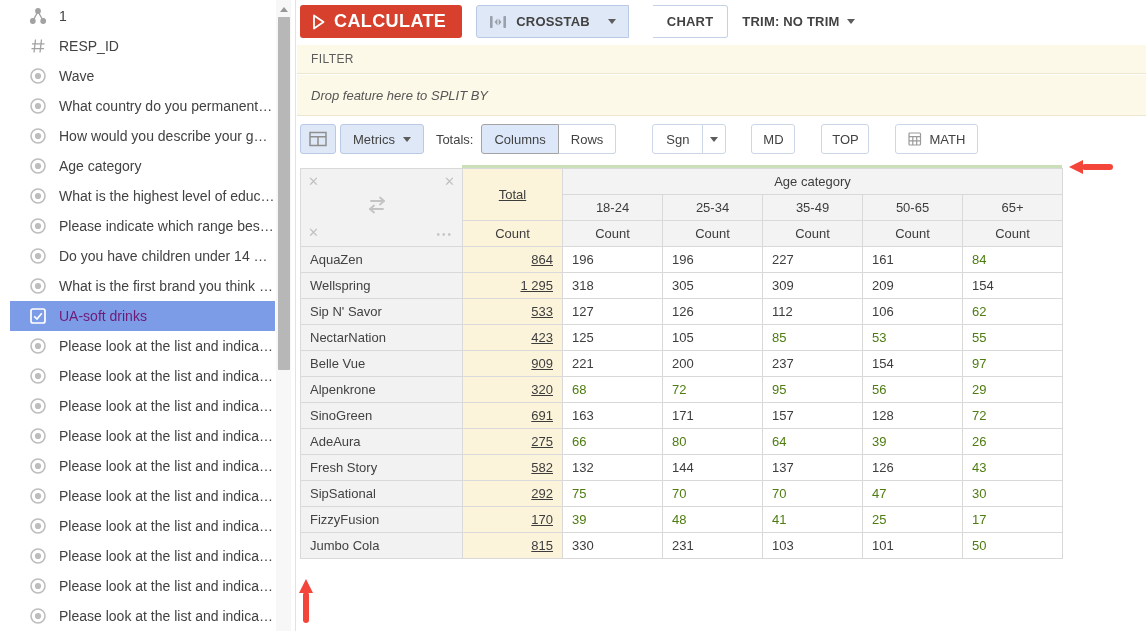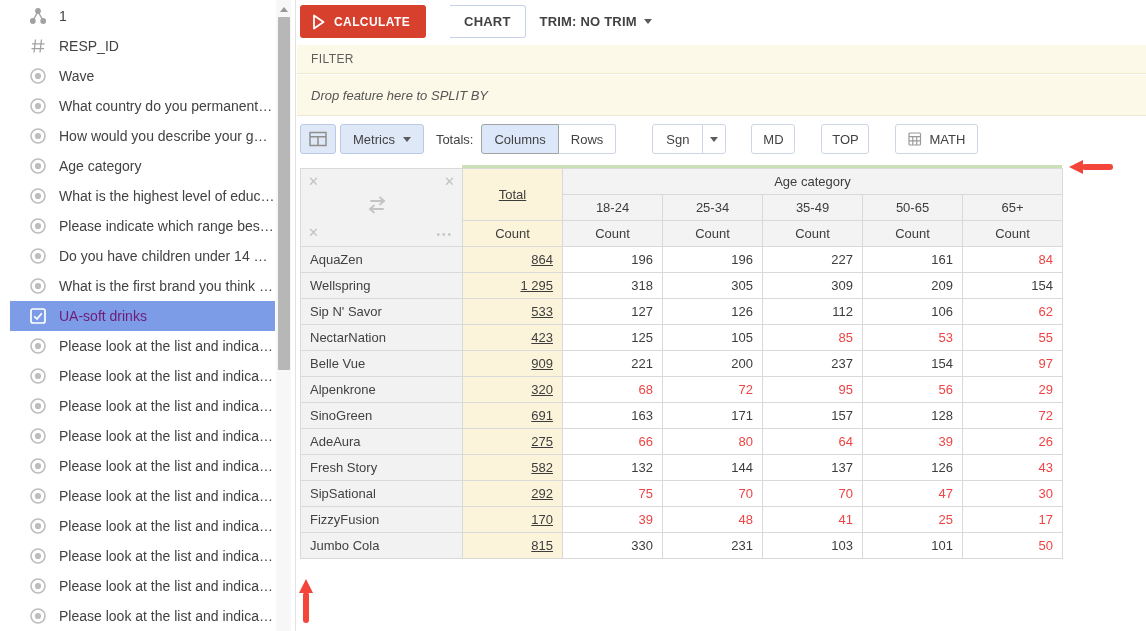--- a/index.html
+++ b/index.html
@@ -25,21 +25,21 @@
        border-left:4px solid transparent; border-right:4px solid transparent; border-bottom:5px solid #989898; }
   .sb-thumb { position:absolute; left:1.5px; top:17px; width:12px; height:353px; background:#b7b7b7; border-radius:1px; }
 
   
   .main { position:absolute; left:297px; top:0; width:849px; height:631px; background:#fff; }
 
   
   .toolbar { position:absolute; left:3px; top:5px; height:33px; display:flex; align-items:stretch; }
   .btn { display:inline-flex; align-items:center; justify-content:center; font-size:13px;
          color:#424242; border-radius:3px; cursor:pointer; background:#fff; border:1px solid #ccd6e6; }
-  .btn-calculate { background:#d7402c; border:none; color:#fff; font-weight:bold; font-size:12px;
+  .btn-calculate { background:#d7402c; border:none; color:#fff; font-weight:bold; font-size:18px;
                    letter-spacing:.4px; padding:0 16px 0 12px; border-radius:3px; }
   .btn-calculate svg { margin-right:9px; }
   .btn-crosstab { background:#dfe8f6; border:1px solid #b9c9e6; margin-left:14px; padding:0 12px;
                   font-weight:bold; letter-spacing:.2px; border-radius:3px 0 0 3px; }
   .btn-crosstab .ct-icon { margin-right:9px; display:flex; }
   .btn-crosstab .caret { margin-left:18px; }
   .btn-chart { border:1px solid #c5d2e6; padding:0 14px; font-weight:bold; letter-spacing:.2px;
                border-radius:0 3px 3px 0; border-left:none;margin-left:24px; }
   .trim { display:flex; align-items:center; margin-left:14px; font-size:13px; font-weight:bold;
           letter-spacing:.2px; color:#424242; cursor:pointer; }
@@ -82,22 +82,22 @@
   table.ct th, table.ct td { border:1px solid #d9d9d9; height:26px; padding:0 9px;
         font-weight:normal; white-space:nowrap; overflow:hidden; }
   th.corner { background:#f2f2f2; position:relative; padding:0; }
   th.h-total { background:#fcf4da; text-align:center;text-decoration:underline; }
   th.h-group { background:#f3f3f3; text-align:center; }
   th.h-age { background:#f3f3f3; text-align:center; }
   th.h-count { background:#f3f3f3; text-align:center; }
   th.h-count-total { background:#fcf4da; text-align:center; }
   td.lbl { background:#f2f2f2; text-align:left; padding-left:8px; border-left:3px solid #cbdfb8; color:#424242; }
   td.tot { background:#fcf4da; text-align:right;text-decoration:underline; }
-  td.val { background:#fff; text-align:right; }
-  td.neg { color:#ef4444; }
+  td.val { background:#fff; text-align:left; }
+  td.neg { color:#4d7c0f; }
 
   .corner .x { position:absolute; font-size:13px; color:#c2c2c2; line-height:1; }
   .x-tl { top:6px; left:7px; }
   .x-tr { top:6px; right:7px; }
   .x-bl { bottom:7px; left:7px; }
   .corner .dots { position:absolute; bottom:6px; right:9px; color:#c6c6c6; font-size:10px; letter-spacing:2px; }
   .corner .swap { position:absolute; top:27px; left:62px; }
 
   
   .arrow-left { position:absolute; left:772px; top:160px; width:44px; height:14px; }
@@ -316,20 +316,34 @@
   </aside>
 
   <main class="main">
 
     <div class="toolbar">
       <button class="btn btn-calculate">
         <svg width="13" height="16" viewBox="0 0 13 16">
             <path d="M2 1.5 L11.5 8 L2 14.5 Z" fill="none" stroke="#fff" stroke-width="1.8" stroke-linejoin="round"></path>
           </svg>
         <span>CALCULATE</span>
+      </button>
+      <button class="btn btn-crosstab">
+        <span class="ct-icon">
+          <svg width="18" height="14" viewBox="0 0 18 14">
+              <g fill="#9aa0ab">
+                <rect x="1" y="1" width="2.6" height="12" rx="0.8"></rect>
+                <rect x="14.4" y="1" width="2.6" height="12" rx="0.8"></rect>
+                <path d="M8.4 3.6 L5.6 7 L8.4 10.4 Z"></path>
+                <path d="M9.6 3.6 L12.4 7 L9.6 10.4 Z"></path>
+              </g>
+            </svg>
+        </span>
+        <span>CROSSTAB</span>
+        <span class="caret"></span>
       </button>
       <button class="btn btn-chart">
         <span>CHART</span>
       </button>
       <div class="trim">
         <span>TRIM: NO TRIM</span>
         <span class="caret"></span>
       </div>
     </div>
 

